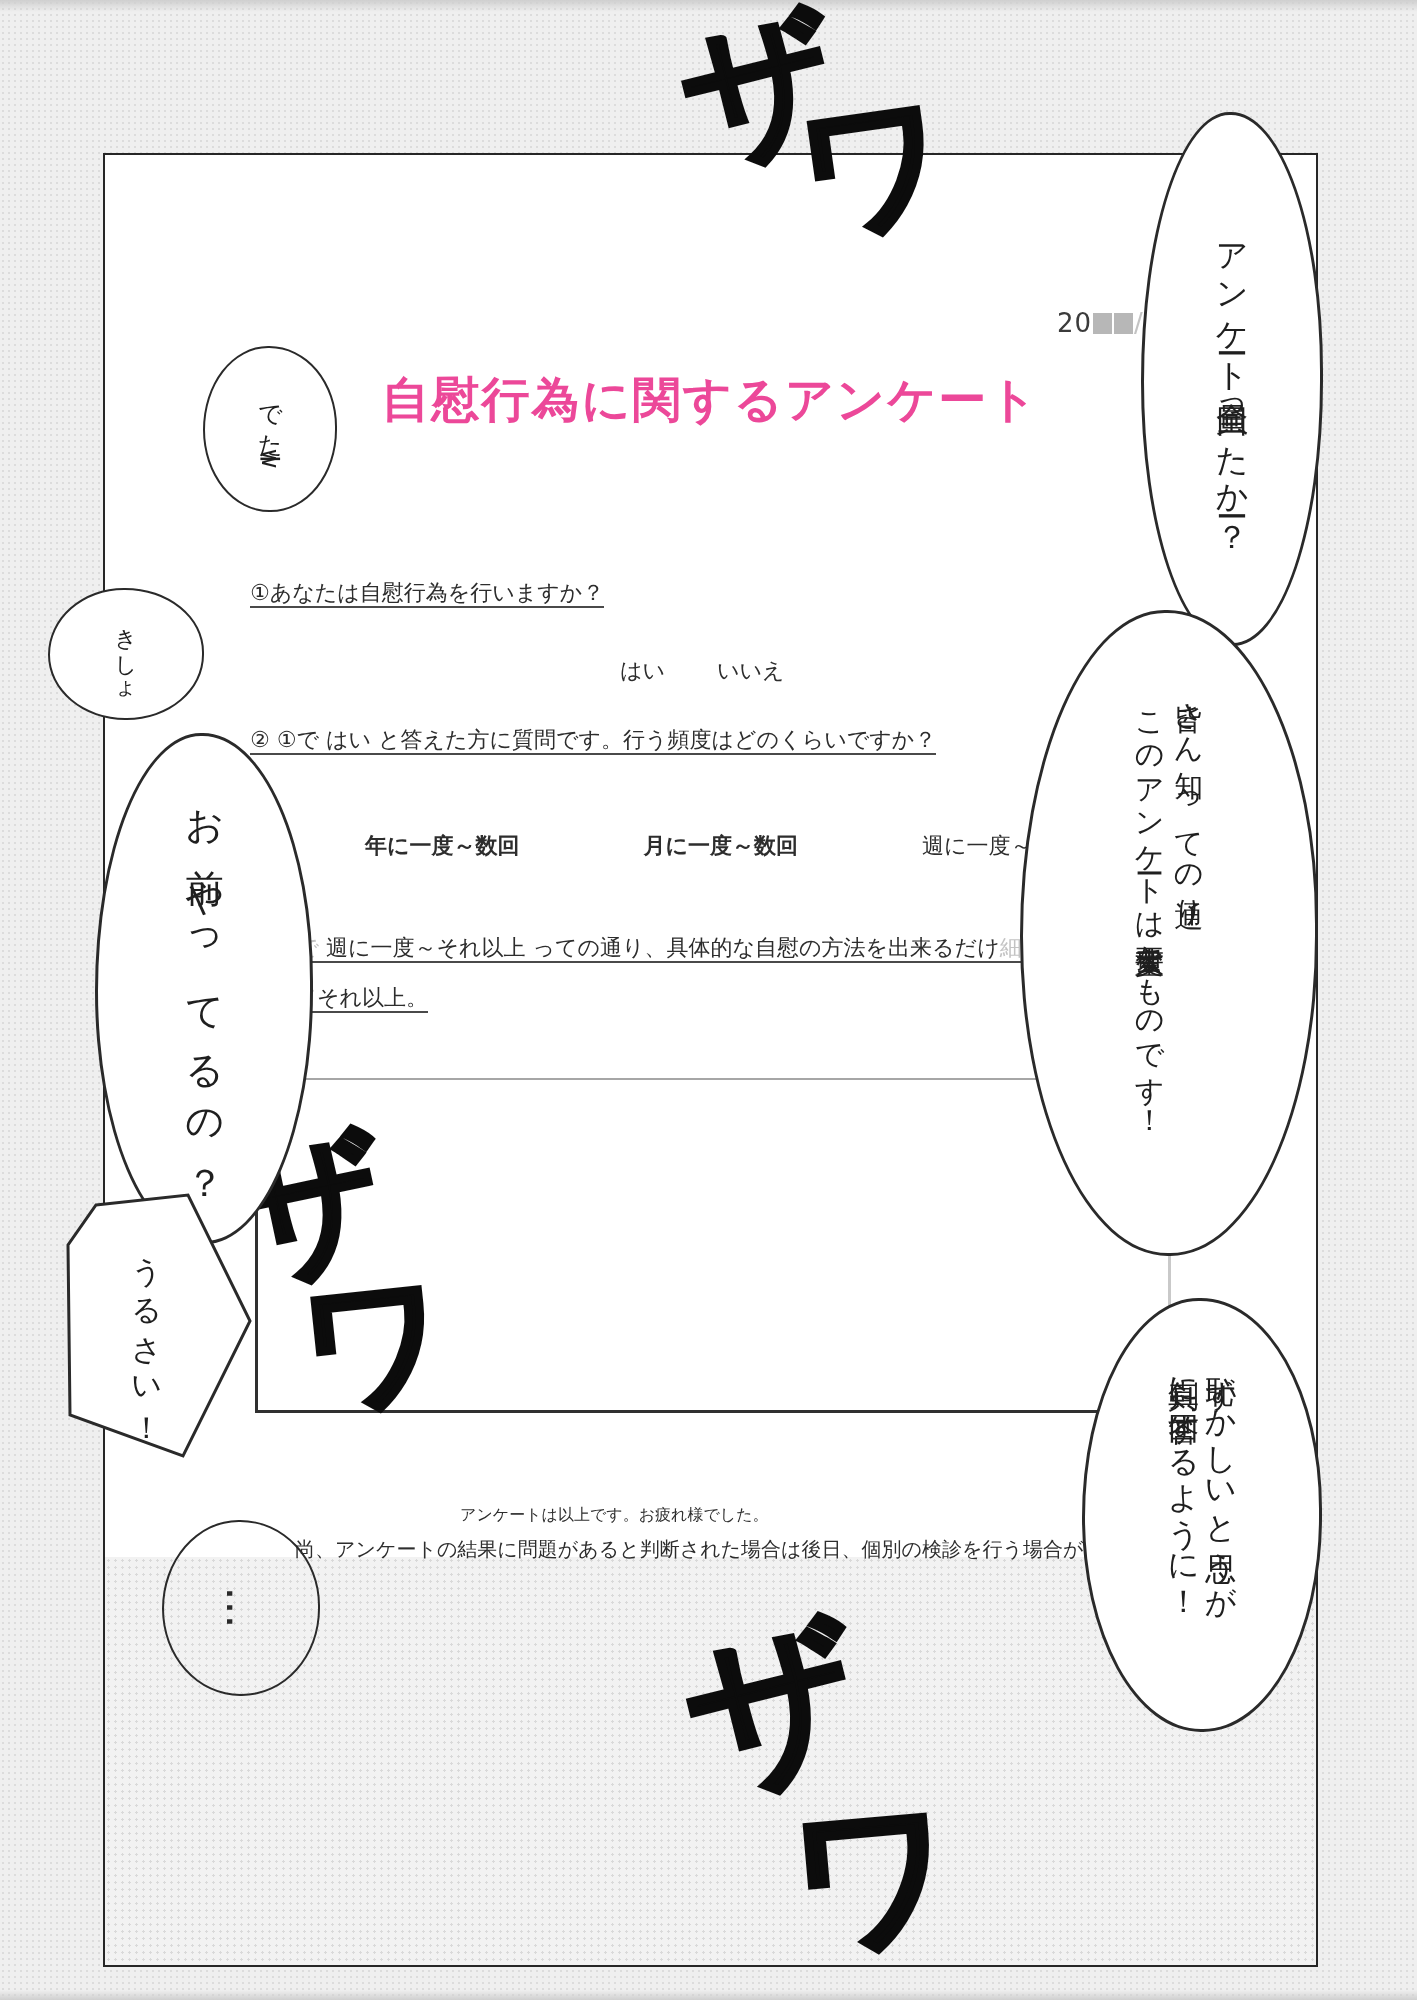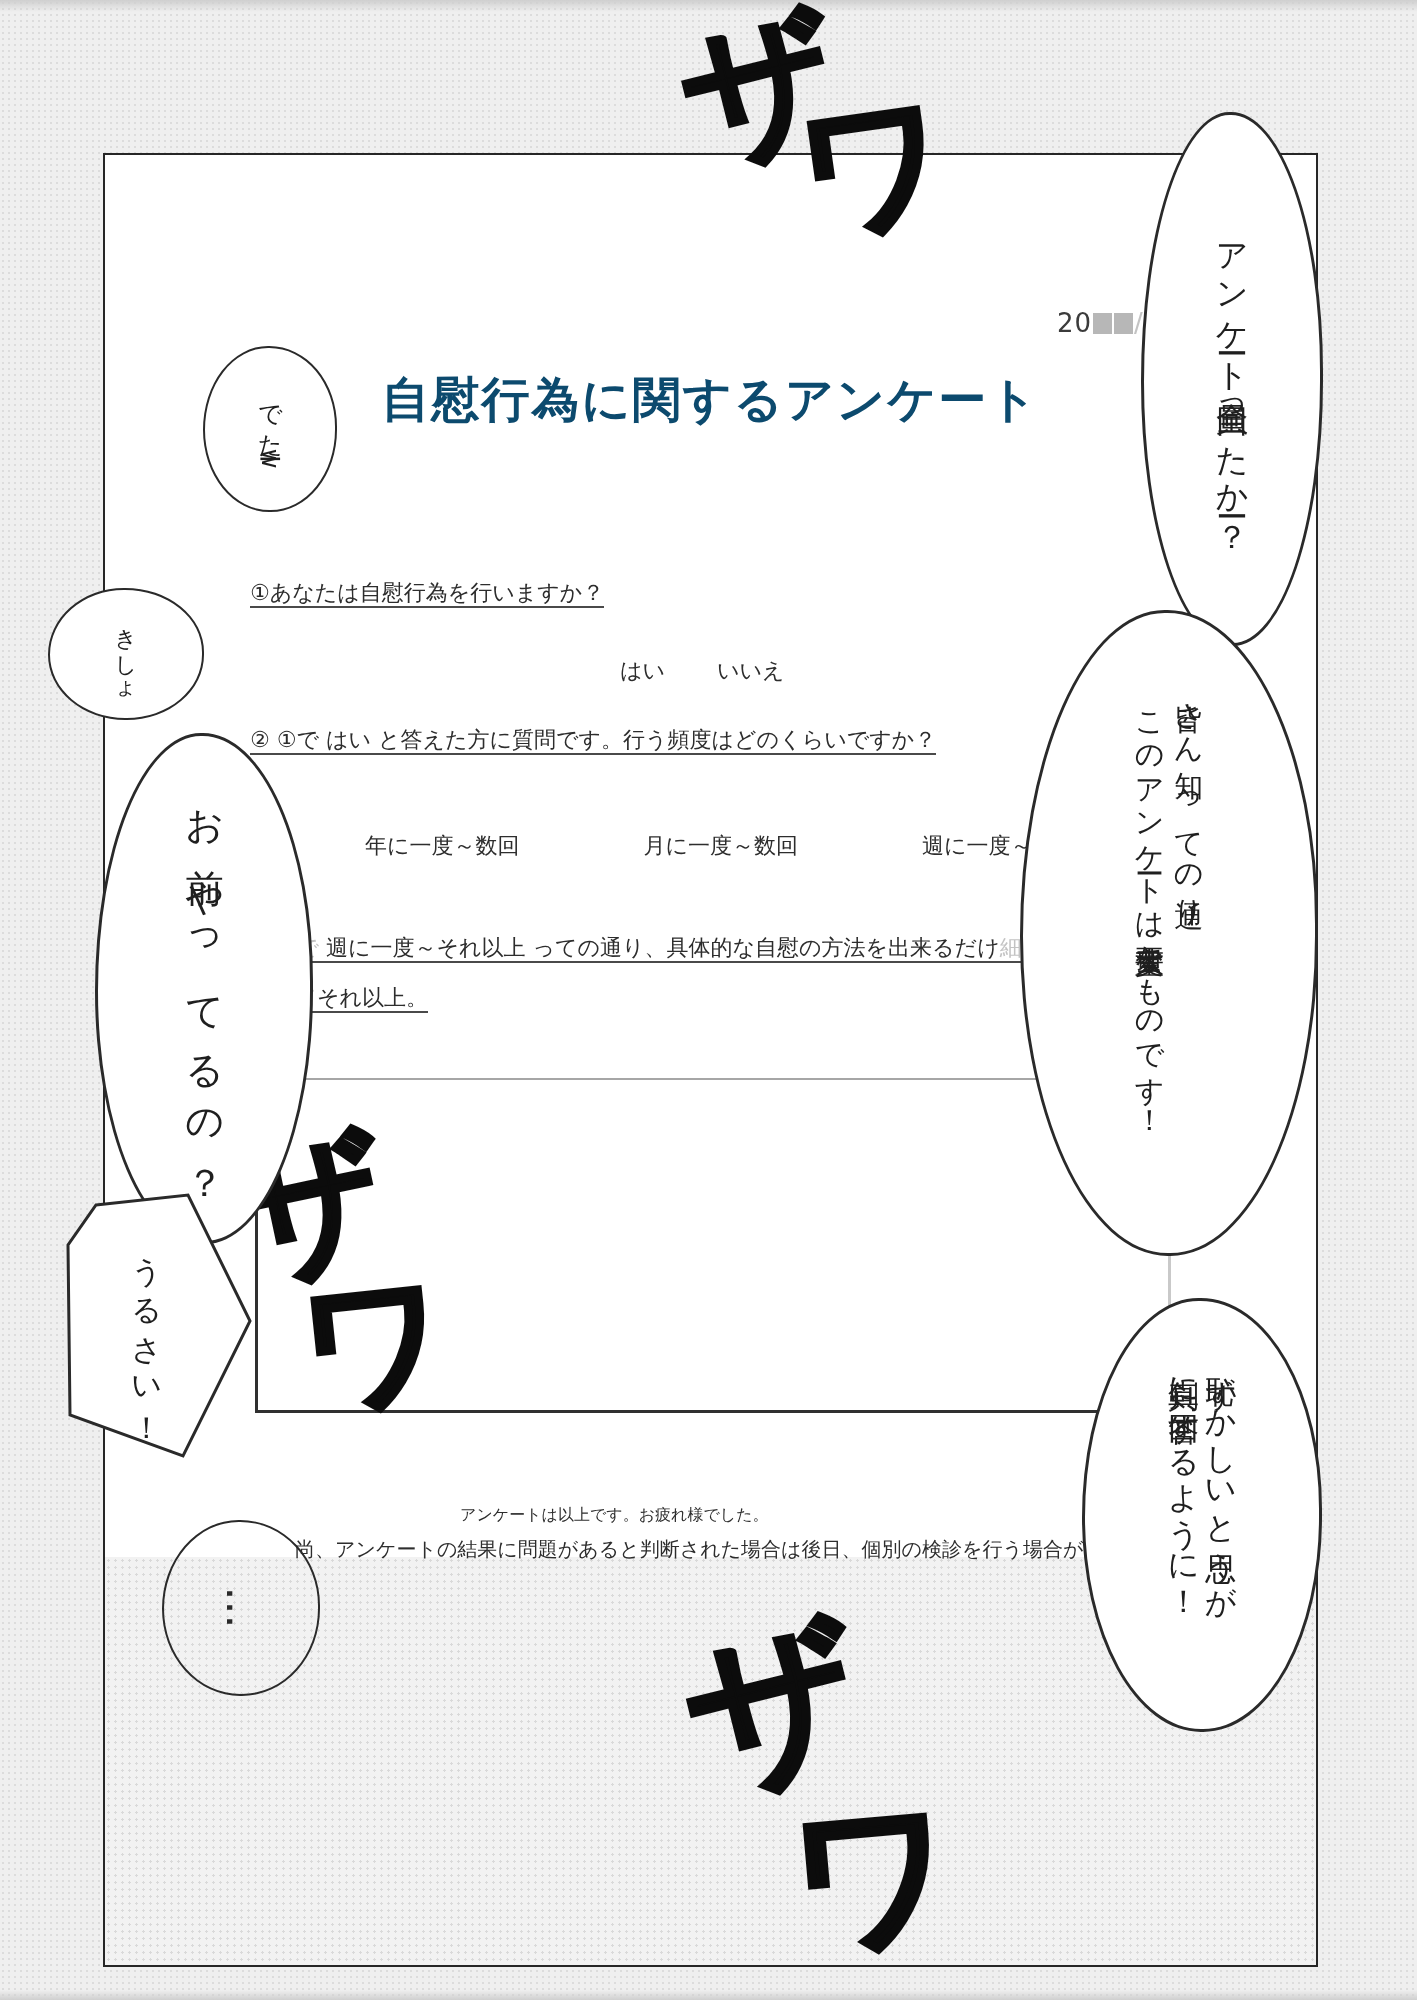--- a/index.html
+++ b/index.html
@@ -24,27 +24,27 @@
     background-image:radial-gradient(circle,#d9d9d9 1px,transparent 1.3px);
     background-size:7px 7px;
   }
 
   .doc{position:absolute;inset:0;z-index:7;pointer-events:none;}
   .line{position:absolute;white-space:nowrap;font-size:22px;color:#2d2d2d;}
   .ul{border-bottom:2px solid #4a4a4a;padding-bottom:1px;}
   .gray{color:#c3c3c3;}
   .date-line{left:952px;top:153px;font-size:26px;color:#3b3b3b;letter-spacing:1px;}
   .blk{display:inline-block;width:19px;height:21px;background:#b7b7b7;margin:0 1px;vertical-align:-2px;}
-  .title-line{left:0;right:0;top:213px;text-align:center;font-size:48px;font-weight:600;letter-spacing:2px;color:#0c4a6e;}
+  .title-line{left:0;right:0;top:213px;text-align:center;font-size:48px;font-weight:600;letter-spacing:2px;color:#ec4899;}
   .q1-line{left:145px;top:423px;}
   .opts1-line{left:515px;top:473px;margin-top:28px;}
   .opts1-line .o1{margin-right:52px;}
   .q2-line{left:145px;top:570px;text-align:right;}
   .opts2-line{left:260px;top:676px;}
-  .opts2-line .o{margin-right:124px;}
+  .opts2-line .o{margin-right:124px;font-weight:bold;}
   .q3-line1{left:145px;top:778px;}
   .q3-line2{left:145px;top:828px;}
   .answer-box{
     position:absolute;left:150px;top:923px;width:910px;height:330px;
     border-top:2px solid #a6a6a6;border-right:3px solid #c9c9c9;
     border-bottom:3px solid #303030;border-left:3px solid #303030;
     background:transparent;
   }
   .closing1-line{left:355px;top:1350px;font-size:16px;}
   .closing2-line{left:190px;top:1381px;font-size:20px;}

